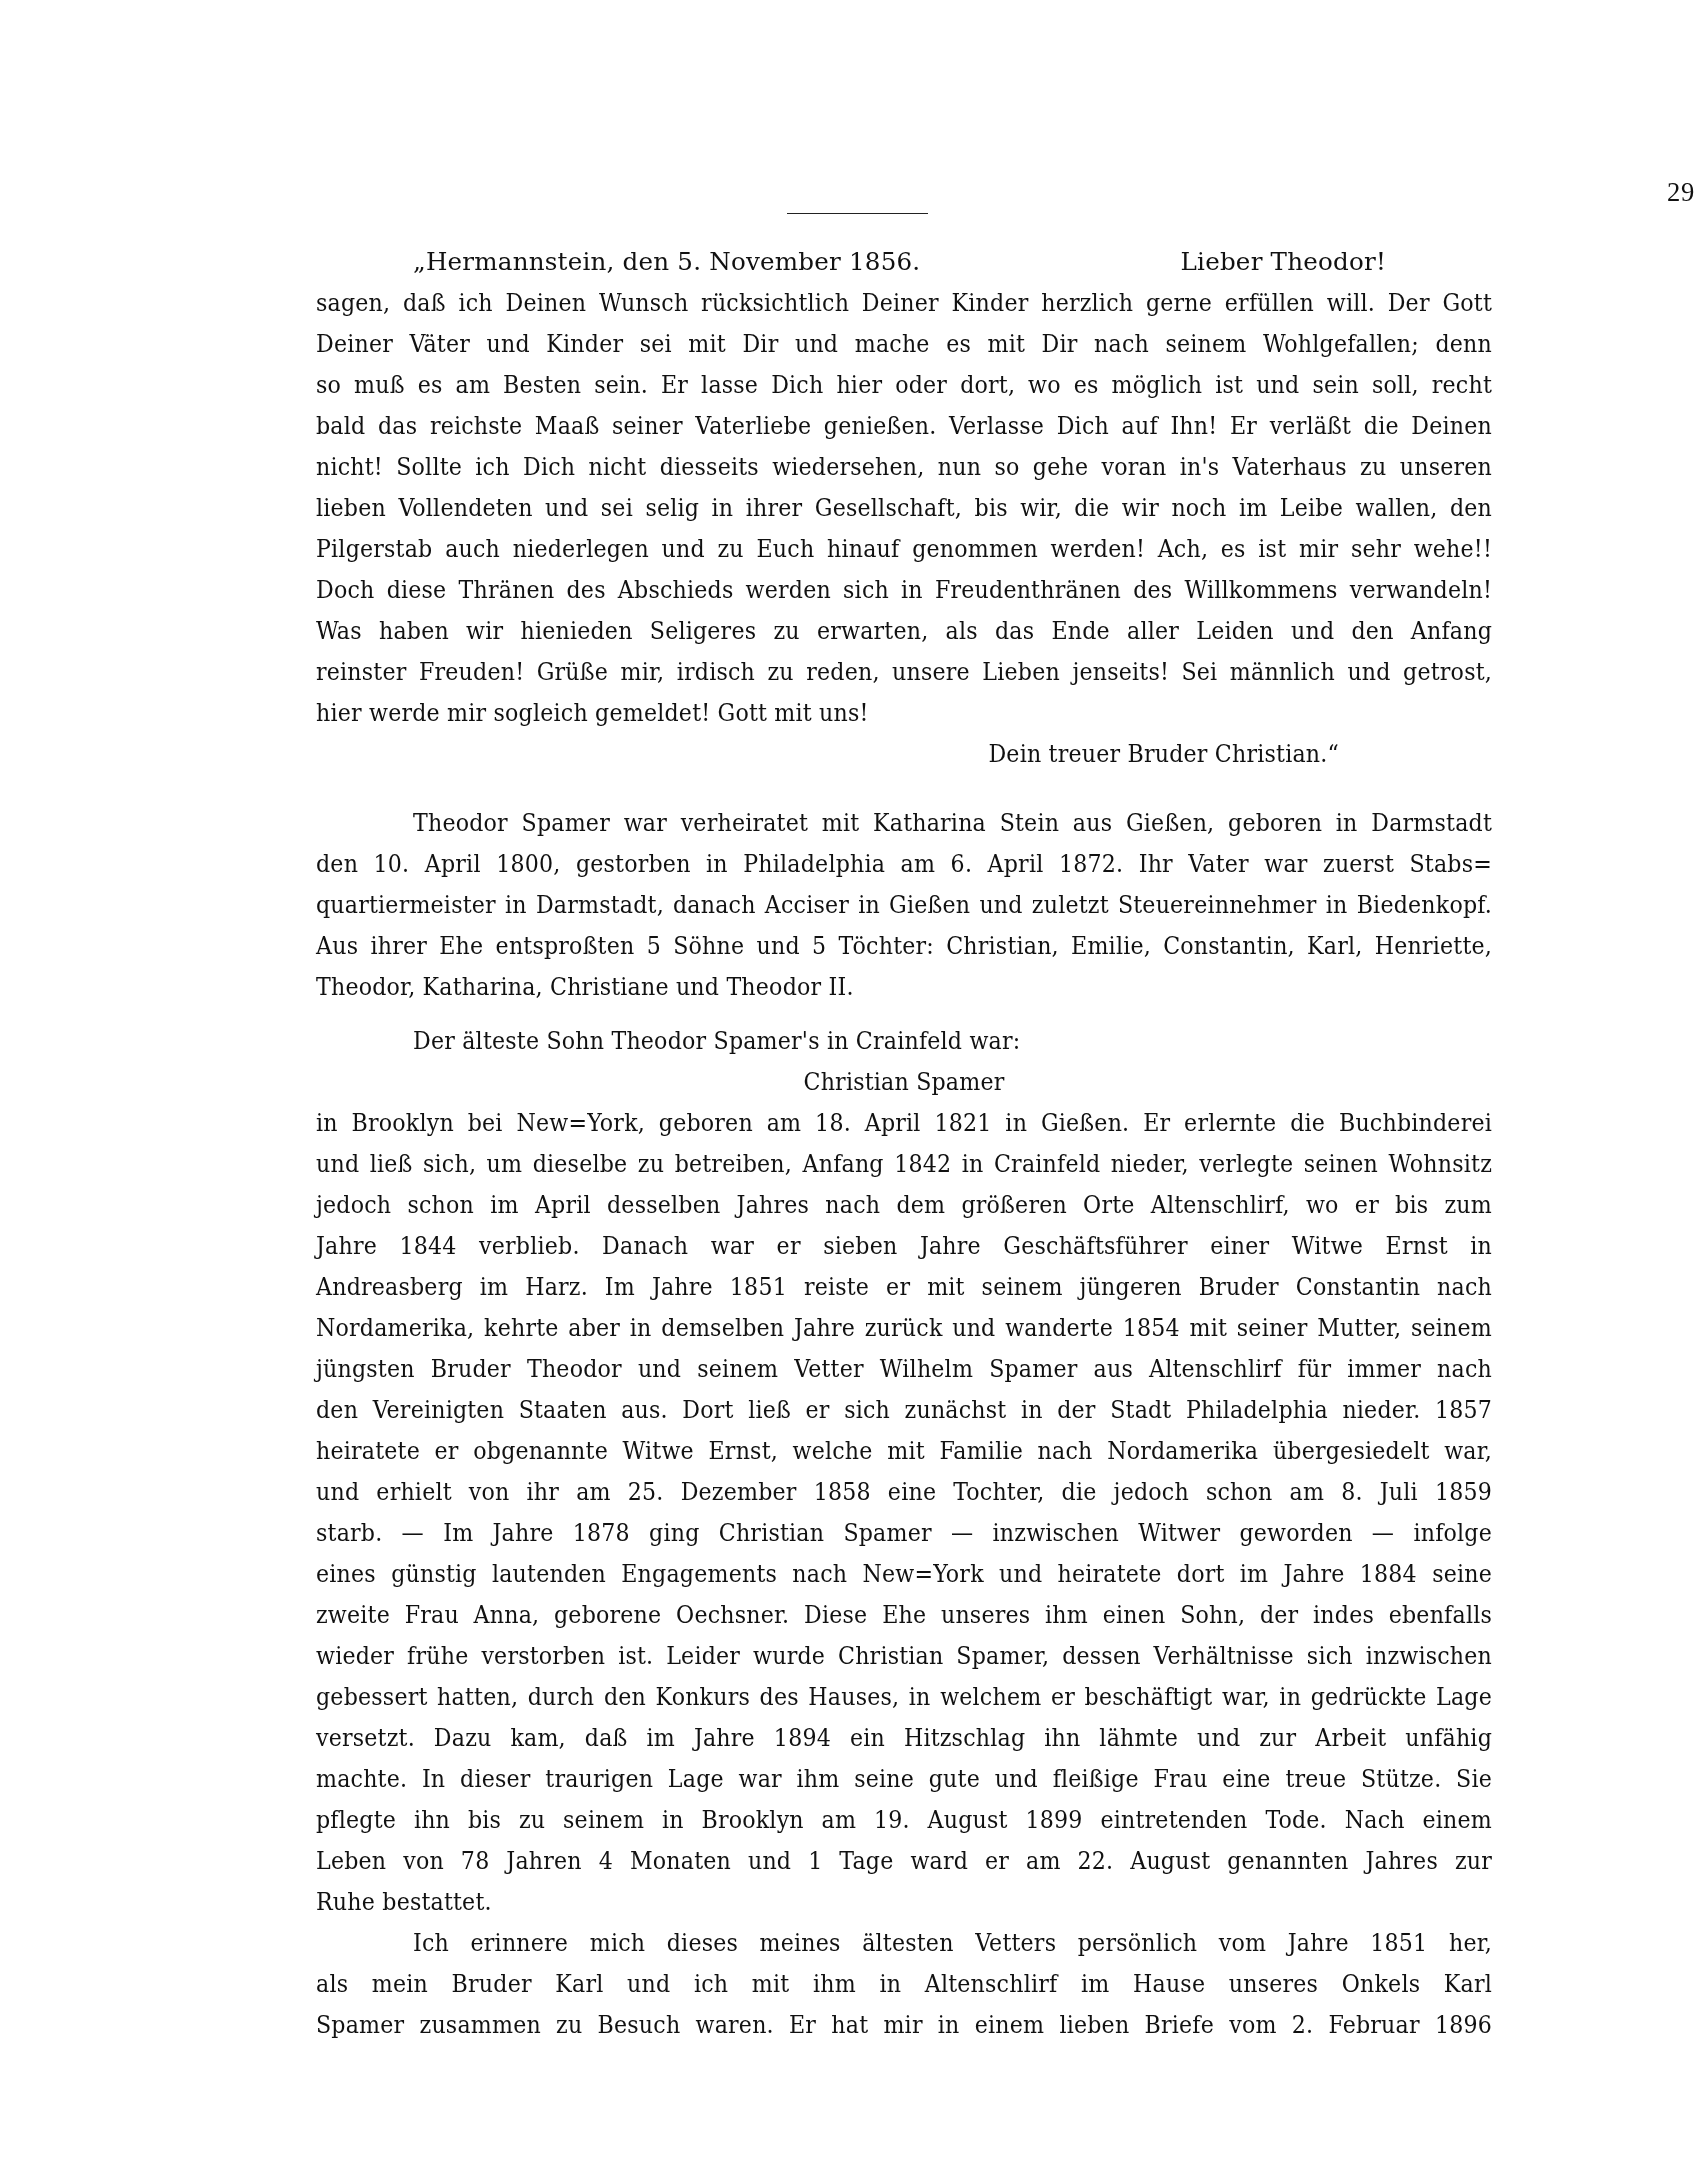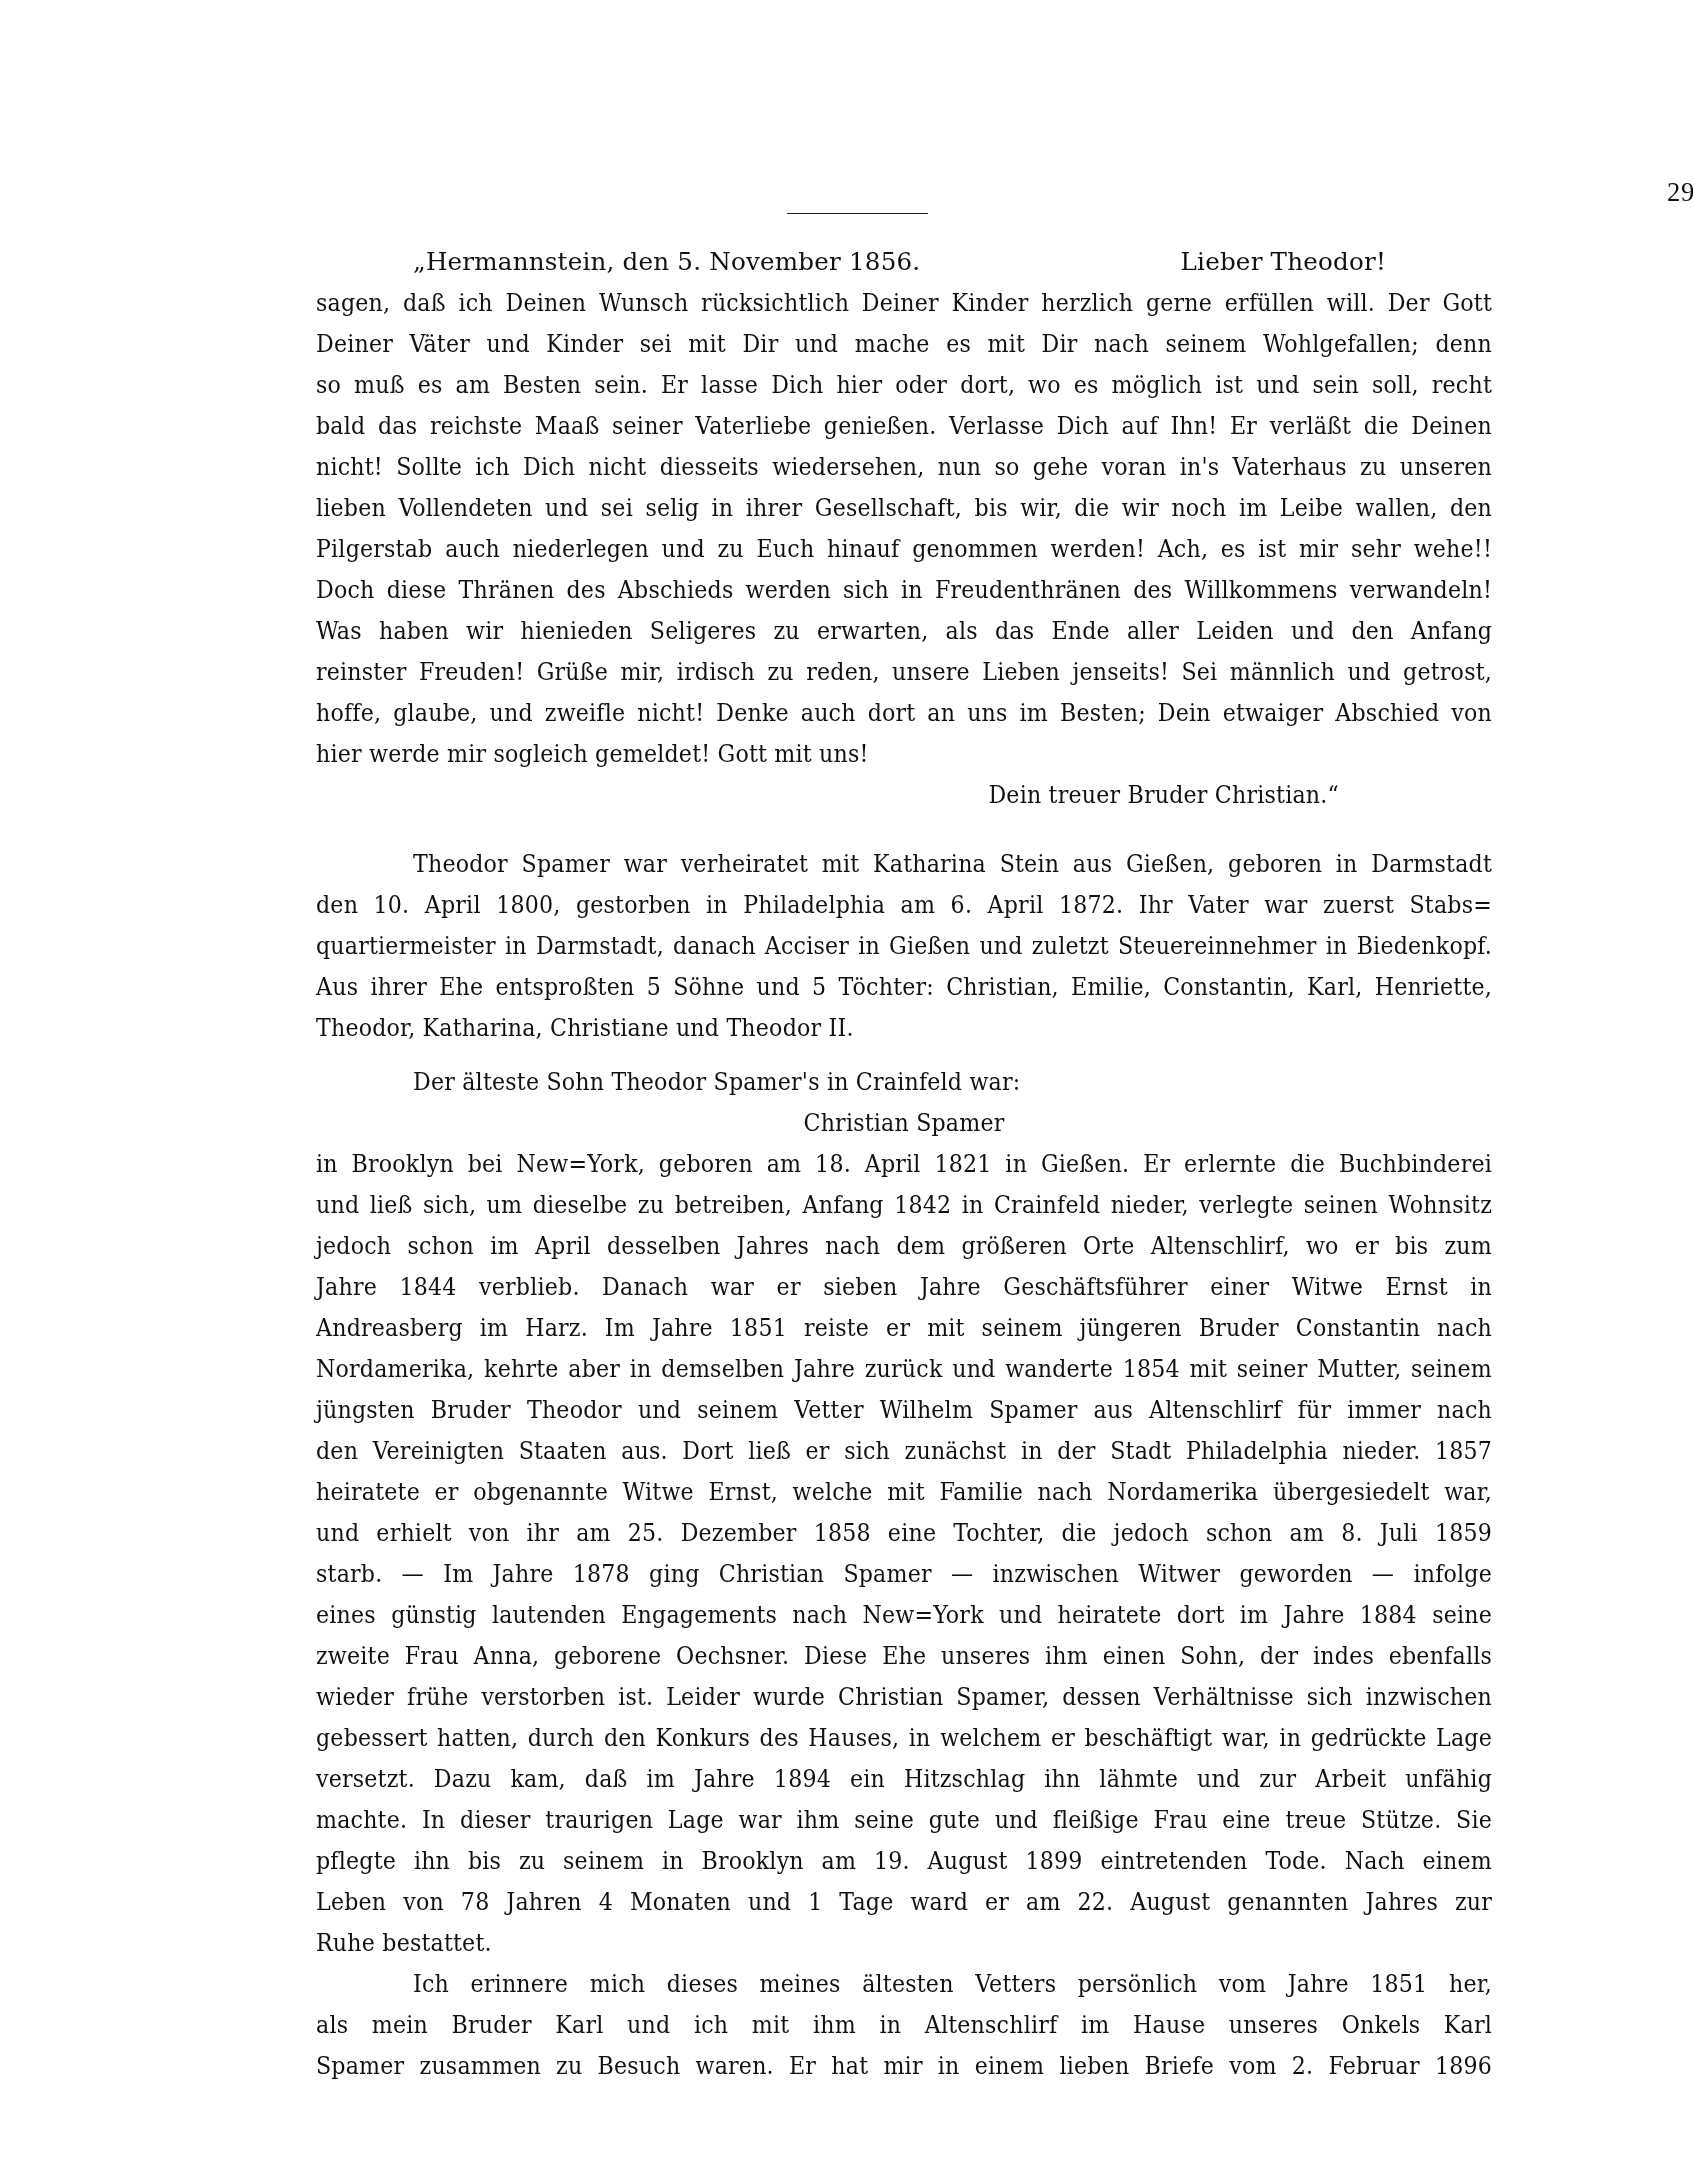--- a/index.html
+++ b/index.html
@@ -49,21 +49,20 @@
   <div class="line">sagen, daß ich Deinen Wunsch rücksichtlich Deiner Kinder herzlich gerne erfüllen will. Der Gott</div>
   <div class="line">Deiner Väter und Kinder sei mit Dir und mache es mit Dir nach seinem Wohlgefallen; denn</div>
   <div class="line">so muß es am Besten sein. Er lasse Dich hier oder dort, wo es möglich ist und sein soll, recht</div>
   <div class="line">bald das reichste Maaß seiner Vaterliebe genießen. Verlasse Dich auf Ihn! Er verläßt die Deinen</div>
   <div class="line">nicht! Sollte ich Dich nicht diesseits wiedersehen, nun so gehe voran in's Vaterhaus zu unseren</div>
   <div class="line">lieben Vollendeten und sei selig in ihrer Gesellschaft, bis wir, die wir noch im Leibe wallen, den</div>
   <div class="line">Pilgerstab auch niederlegen und zu Euch hinauf genommen werden! Ach, es ist mir sehr wehe!!</div>
   <div class="line">Doch diese Thränen des Abschieds werden sich in Freudenthränen des Willkommens verwandeln!</div>
   <div class="line">Was haben wir hienieden Seligeres zu erwarten, als das Ende aller Leiden und den Anfang</div>
   <div class="line">reinster Freuden! Grüße mir, irdisch zu reden, unsere Lieben jenseits! Sei männlich und getrost,</div>
-  <div class="line">hoffe, glaube, und zweifle nicht! Denke auch dort an uns im Besten; Dein etwaiger Abschied von</div>
   <div class="line last">hier werde mir sogleich gemeldet! Gott mit uns!</div>
   <div class="line right">Dein treuer Bruder Christian.“</div>
 
   <div class="gap"></div>
 
   <div class="line indent">Theodor Spamer war verheiratet mit Katharina Stein aus Gießen, geboren in Darmstadt</div>
   <div class="line">den 10. April 1800, gestorben in Philadelphia am 6. April 1872. Ihr Vater war zuerst Stabs=</div>
   <div class="line">quartiermeister in Darmstadt, danach Acciser in Gießen und zuletzt Steuereinnehmer in Biedenkopf.</div>
   <div class="line">Aus ihrer Ehe entsproßten 5 Söhne und 5 Töchter: Christian, Emilie, Constantin, Karl, Henriette,</div>
   <div class="line last">Theodor, Katharina, Christiane und Theodor II.</div>

